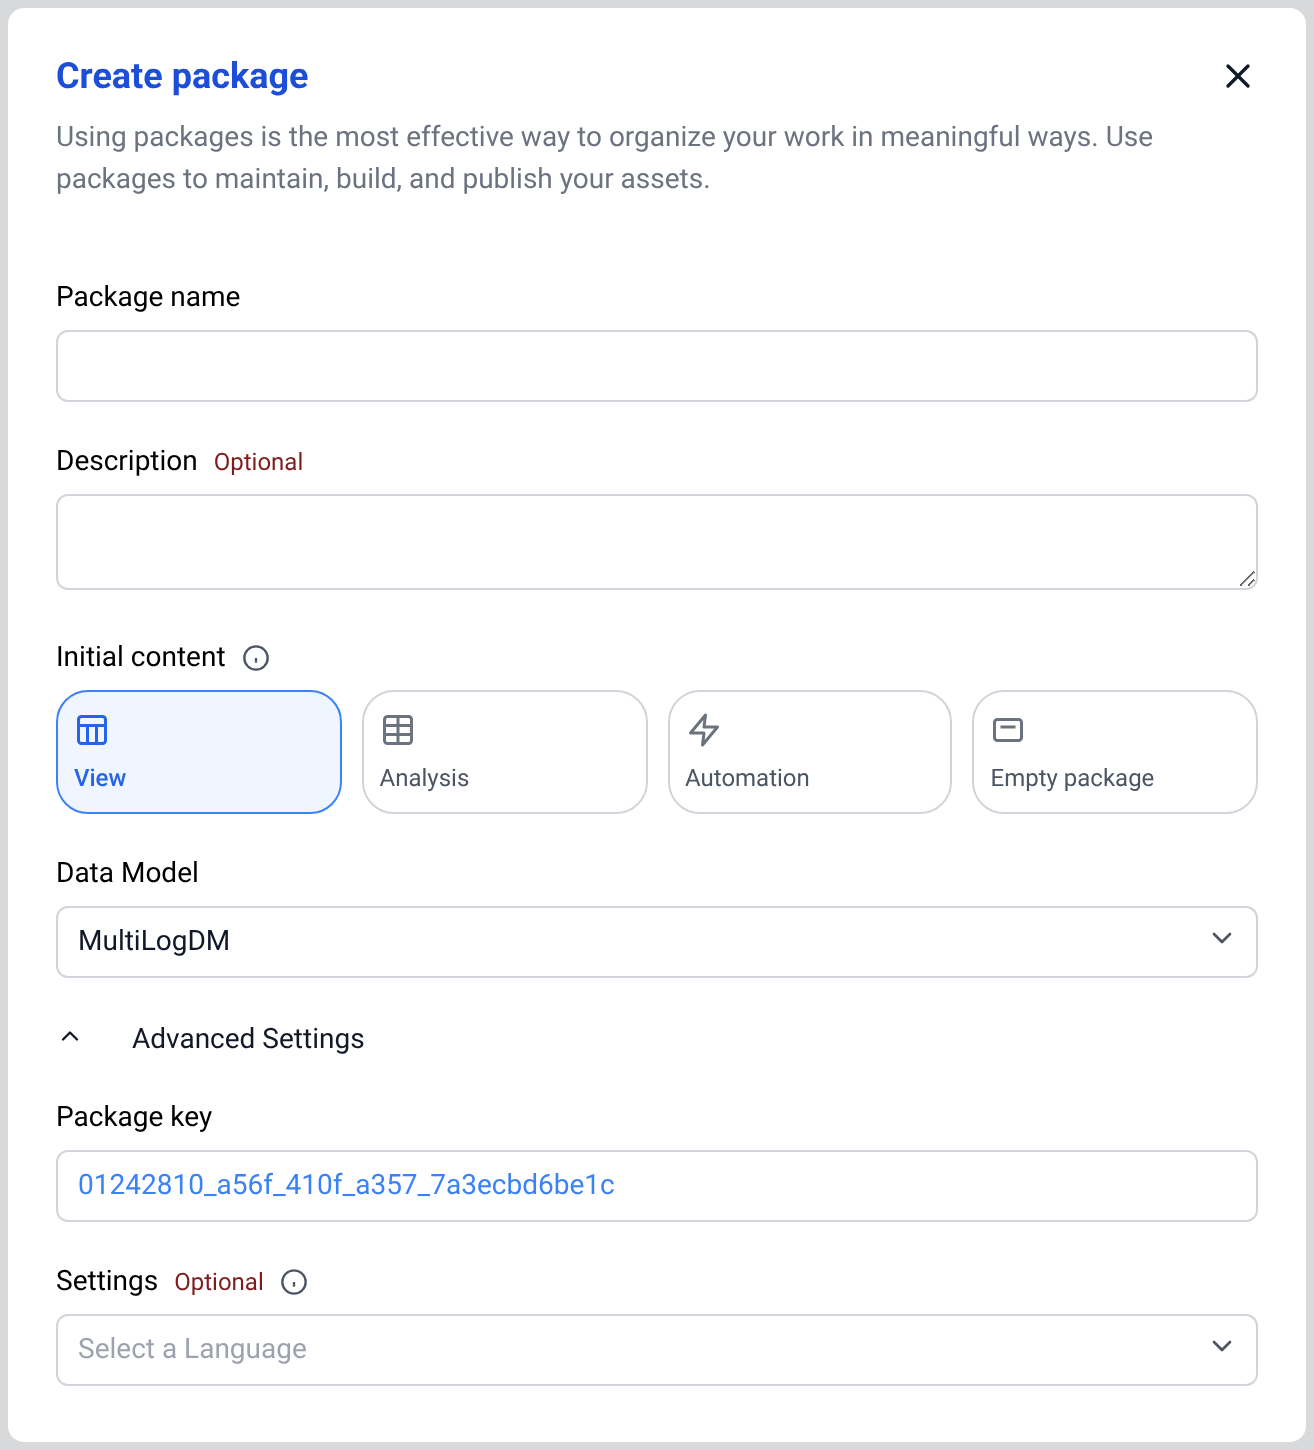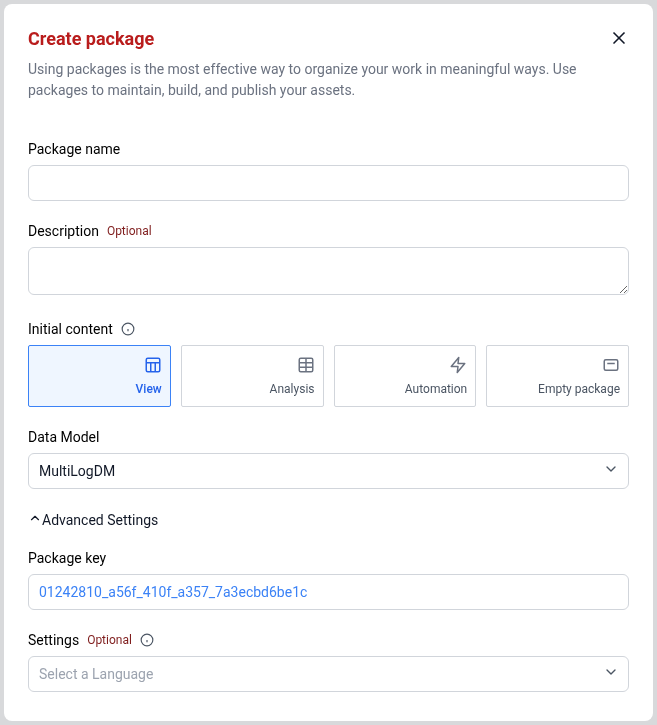--- a/index.html
+++ b/index.html
@@ -26,21 +26,21 @@
     }
     .header {
       display: flex;
       justify-content: space-between;
       align-items: flex-start;
       margin-bottom: 8px;
     }
     .title {
       font-size: 18px;
       font-weight: 700;
-      color: #b91c1c;
+      color: #1d4ed8;
     }
     .close-btn {
       background: none;
       border: none;
       cursor: pointer;
       padding: 0;
       color: #111827;
       display: flex;
       align-items: center;
       justify-content: center;
@@ -96,25 +96,25 @@
       font-family: inherit;
       resize: both;
     }
     .option-row {
       display: flex;
       gap: 10px;
     }
     .option-card {
       flex: 1;
       border: 1px solid #d1d5db;
-      border-radius: 2px;
+      border-radius: 16px;
       padding: 10px 8px;
       display: flex;
       flex-direction: column;
-      align-items: flex-end;
+      align-items: flex-start;
       gap: 8px;
       cursor: pointer;
       background: #fff;
     }
     .option-card.selected {
       border-color: #3b82f6;
       background: #eff6ff;
     }
     .option-card .icon-wrap {
       color: #6b7280;
@@ -157,21 +157,21 @@
       position: absolute;
       right: 10px;
       top: 50%;
       transform: translateY(-50%);
       color: #4b5563;
       pointer-events: none;
     }
     .adv-toggle {
       display: flex;
       align-items: center;
-      gap: 0;
+      gap: 24px;
       background: none;
       border: none;
       cursor: pointer;
       font-size: 14px;
       color: #111827;
       padding: 0;
       margin-bottom: 22px;
       font-family: inherit;
     }
     .footer {

